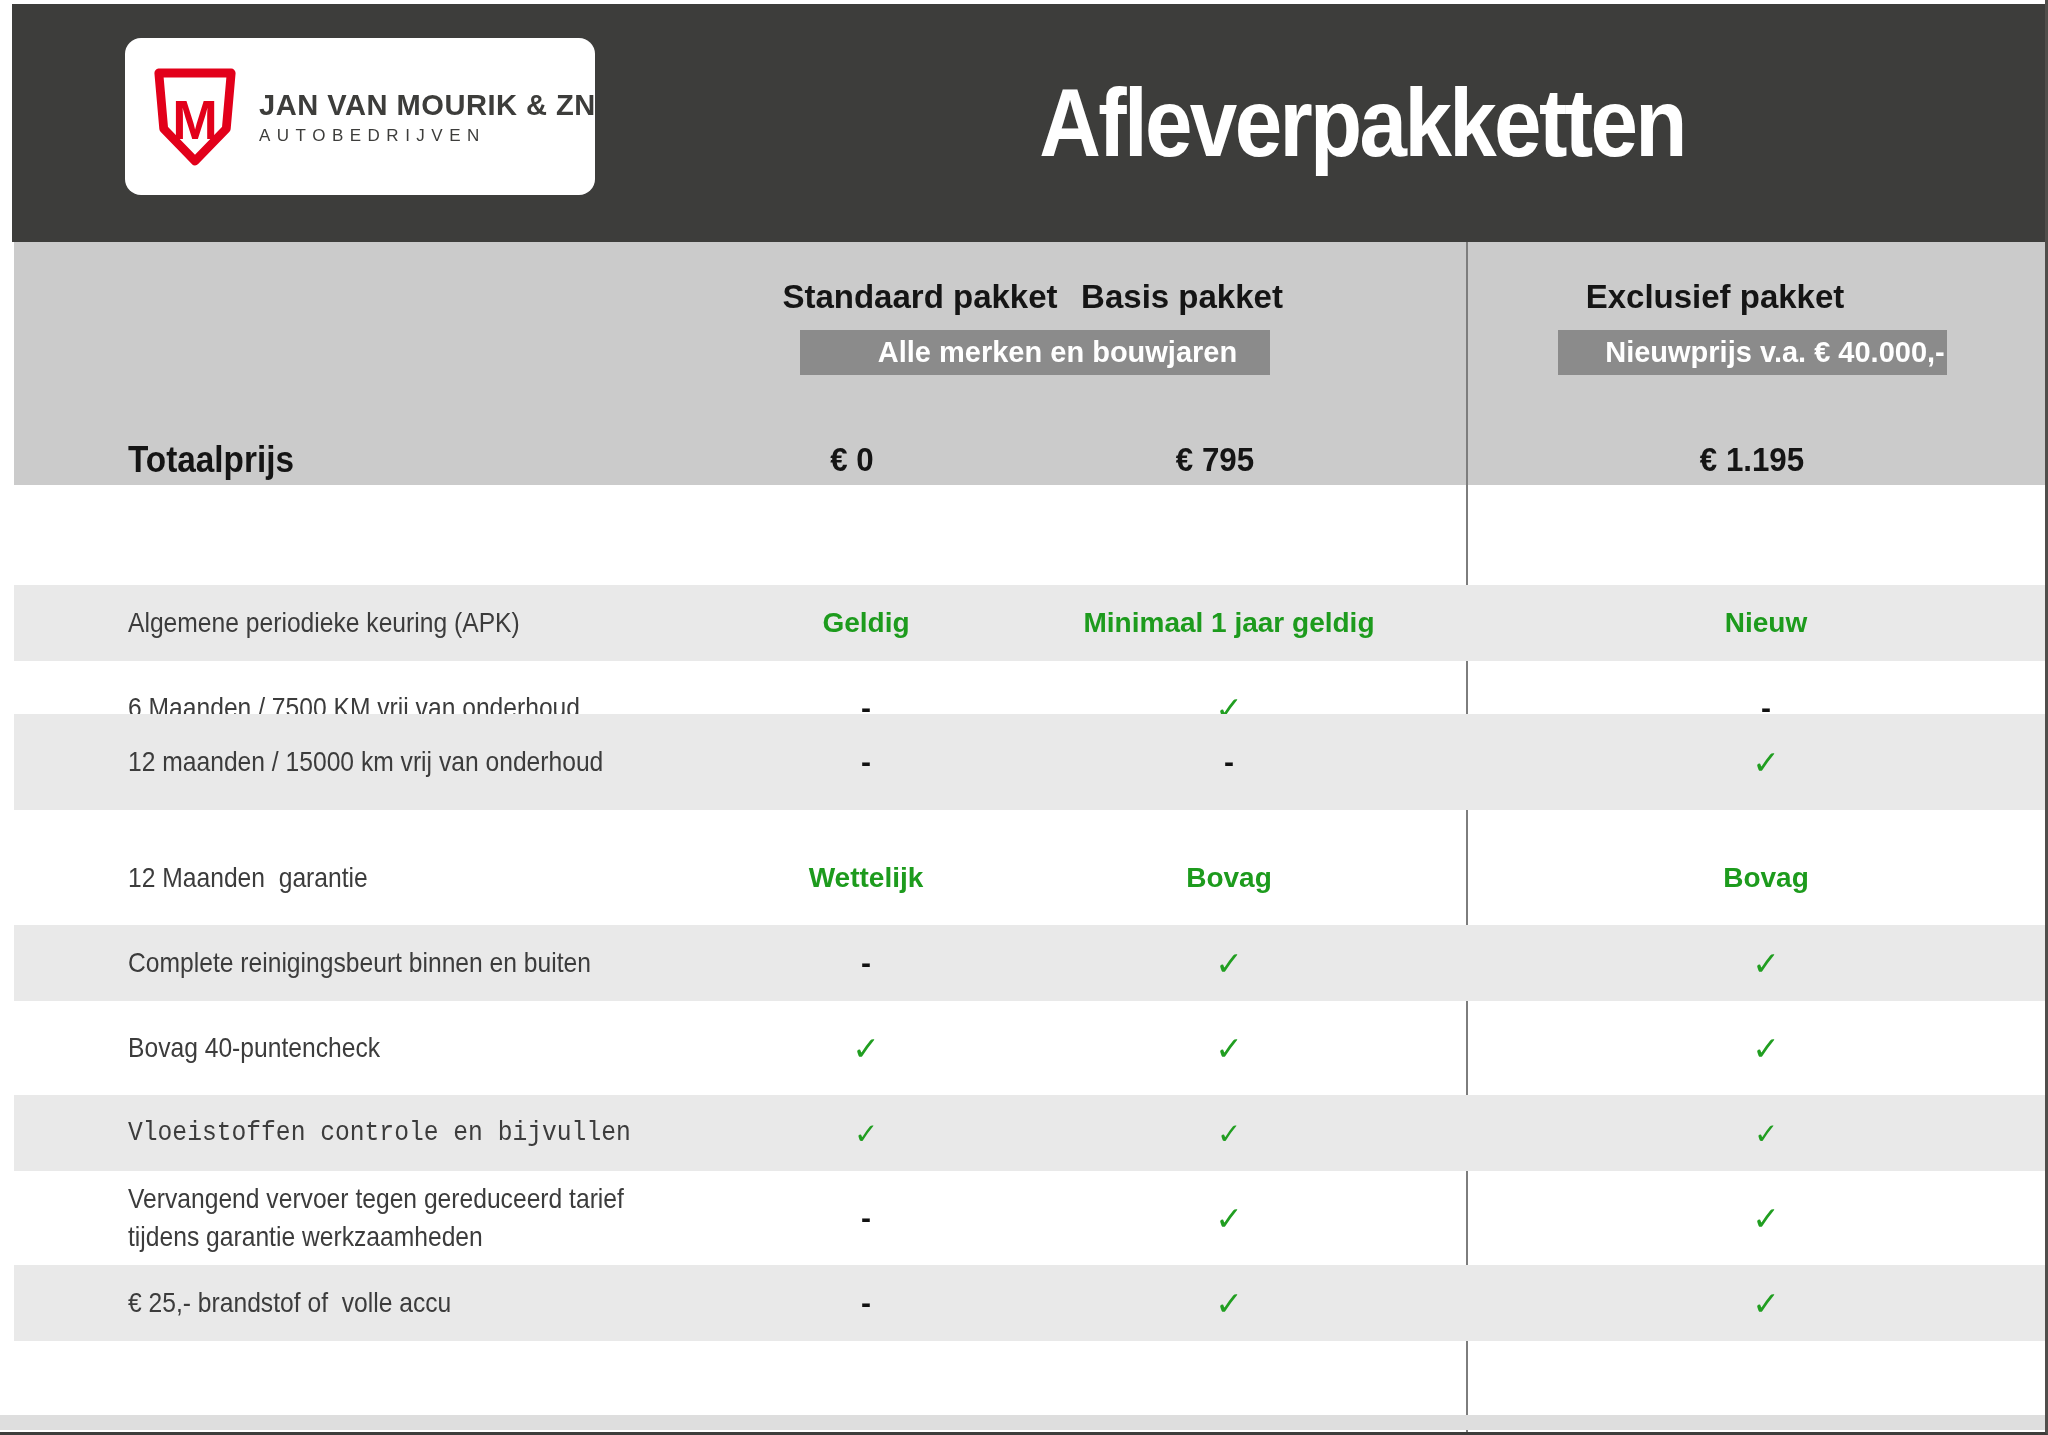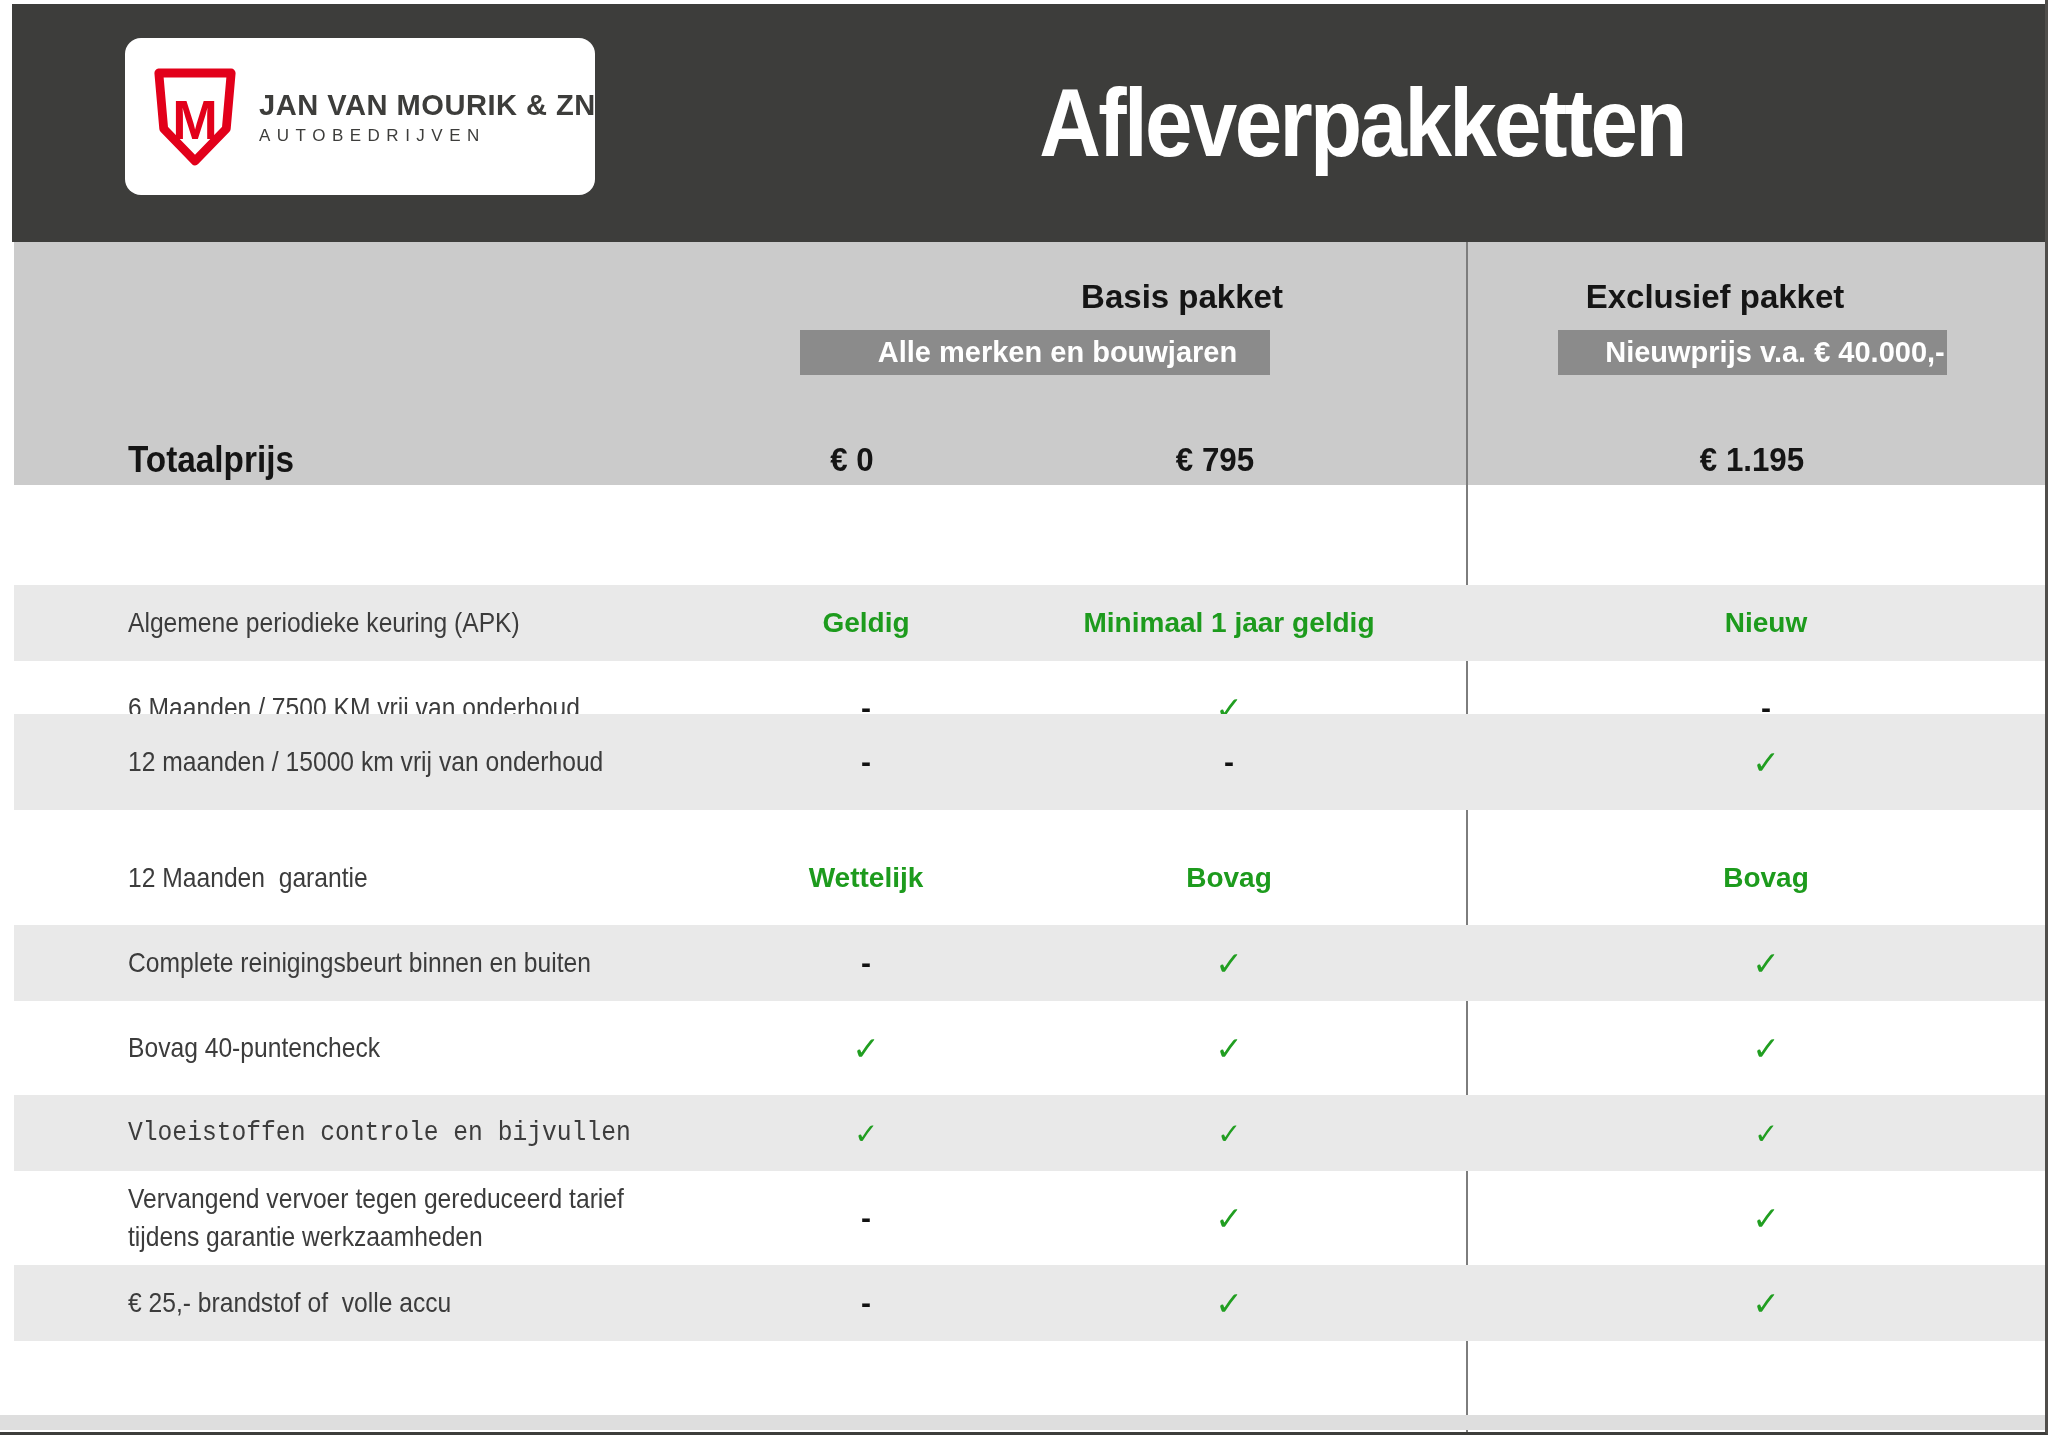--- a/index.html
+++ b/index.html
@@ -123,20 +123,21 @@
       <text x="45" y="74" text-anchor="middle" font-family="Liberation Sans, sans-serif" font-size="56" font-weight="bold" fill="#e2001a">M</text>
     </svg>
     <div class="brand-text">
       <div class="brand-name">JAN VAN MOURIK &amp; ZN</div>
       <div class="brand-sub">AUTOBEDRIJVEN</div>
     </div>
   </div>
 
   <div class="band-gray"></div>
 
+  <div class="col-head" id="head-standaard">Standaard pakket</div>
   <div class="col-head" id="head-exclusief">Exclusief pakket</div>
   <div class="col-head" id="head-basis">Basis pakket</div>
 
   <div class="badge" id="badge-left">Alle merken en bouwjaren</div>
   <div class="badge" id="badge-right">Nieuwprijs v.a. € 40.000,-</div>
 
   <div class="totals-label">Totaalprijs</div>
   <div class="totals-val" id="total-c1">€ 0</div>
   <div class="totals-val" id="total-c2">€ 795</div>
   <div class="totals-val" id="total-c3">€ 1.195</div>

